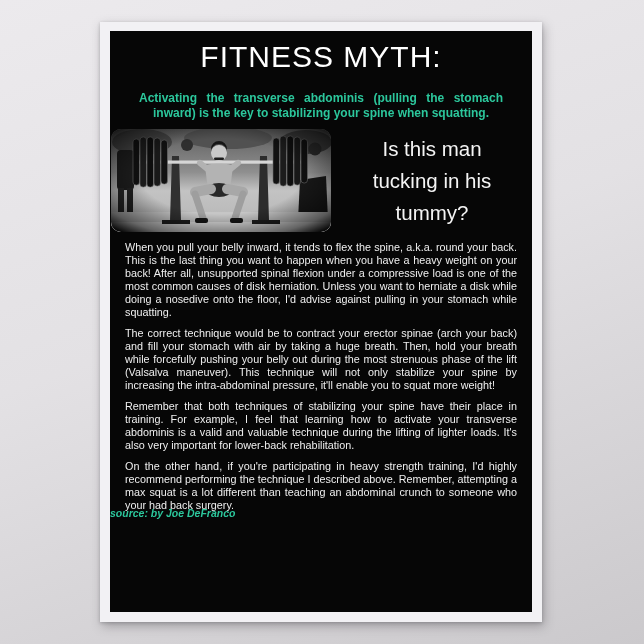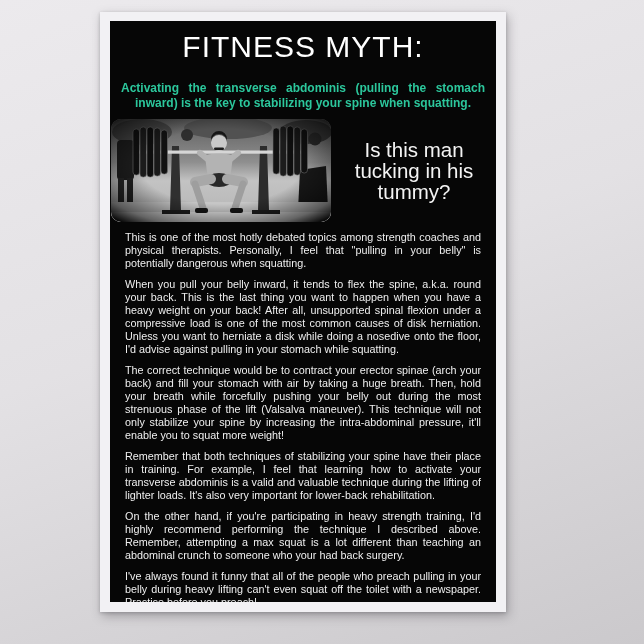--- a/index.html
+++ b/index.html
@@ -12,21 +12,21 @@
     --title-text:#ffffff;
   }
   *{box-sizing:border-box;margin:0;padding:0;}
   html,body{width:644px;height:644px;overflow:hidden;}
   body{
     font-family:"Liberation Sans", sans-serif;
     background:linear-gradient(160deg, var(--wall-top) 0%, #e3e1e4 45%, var(--wall-bottom) 100%);
     position:relative;
   }
   .poster-paper{
-    position:absolute; left:100px; top:12px; width:406px; height:600px;
+    position:absolute; left:100px; top:22px; width:442px; height:600px;
     background:var(--paper);
     box-shadow:2px 4px 10px rgba(60,58,64,.35), 0 1px 3px rgba(60,58,64,.25);
   }
   .print-area{
     position:absolute; left:10px; top:9px; right:10px; bottom:10px;
     background:var(--print-bg);
     overflow:hidden;
   }
   .poster-title{
     margin-top:9px;
@@ -58,21 +58,21 @@
   .caption-wrap{
     flex:1 1 auto;
     display:flex;
     align-items:center;
     justify-content:center;
   }
   .photo-caption{
     max-width:158px;
     color:#f4f4f4;
     font-size:20.5px;
-    line-height:21px;
+    line-height:32px;
     text-align:center;
   }
   .body-copy{
     margin:8px 15px 0;
   }
   .body-copy p{
     color:var(--body-text);
     font-size:10.8px;
     line-height:13px;
     text-align:justify;
@@ -175,24 +175,22 @@
             <rect x="1" y="1" width="220" height="103" fill="url(#vig)"></rect>
           </g>
         </svg>
       </div>
       <div class="caption-wrap">
         <div class="photo-caption">Is this man tucking in his tummy?</div>
       </div>
     </div>
 
     <div class="body-copy">
-      <p>This is one of the most hotly debated topics among strength coaches and physical therapists. Personally, I feel that "pulling in your belly" is potentially dangerous when squatting.</p>
       <p>When you pull your belly inward, it tends to flex the spine, a.k.a. round your back. This is the last thing you want to happen when you have a heavy weight on your back! After all, unsupported spinal flexion under a compressive load is one of the most common causes of disk herniation. Unless you want to herniate a disk while doing a nosedive onto the floor, I'd advise against pulling in your stomach while squatting.</p>
       <p>The correct technique would be to contract your erector spinae (arch your back) and fill your stomach with air by taking a huge breath. Then, hold your breath while forcefully pushing your belly out during the most strenuous phase of the lift (Valsalva maneuver). This technique will not only stabilize your spine by increasing the intra-abdominal pressure, it'll enable you to squat more weight!</p>
       <p>Remember that both techniques of stabilizing your spine have their place in training. For example, I feel that learning how to activate your transverse abdominis is a valid and valuable technique during the lifting of lighter loads. It's also very important for lower-back rehabilitation.</p>
       <p>On the other hand, if you're participating in heavy strength training, I'd highly recommend performing the technique I described above. Remember, attempting a max squat is a lot different than teaching an abdominal crunch to someone who your had back surgery.</p>
-      <p>I've always found it funny that all of the people who preach pulling in your belly during heavy lifting can't even squat off the toilet with a newspaper. Practice before you preach!</p>
     </div>
 
     <div class="source-credit">source: by Joe DeFranco</div>
 
   </div>
 </div>
 
 </body></html>

